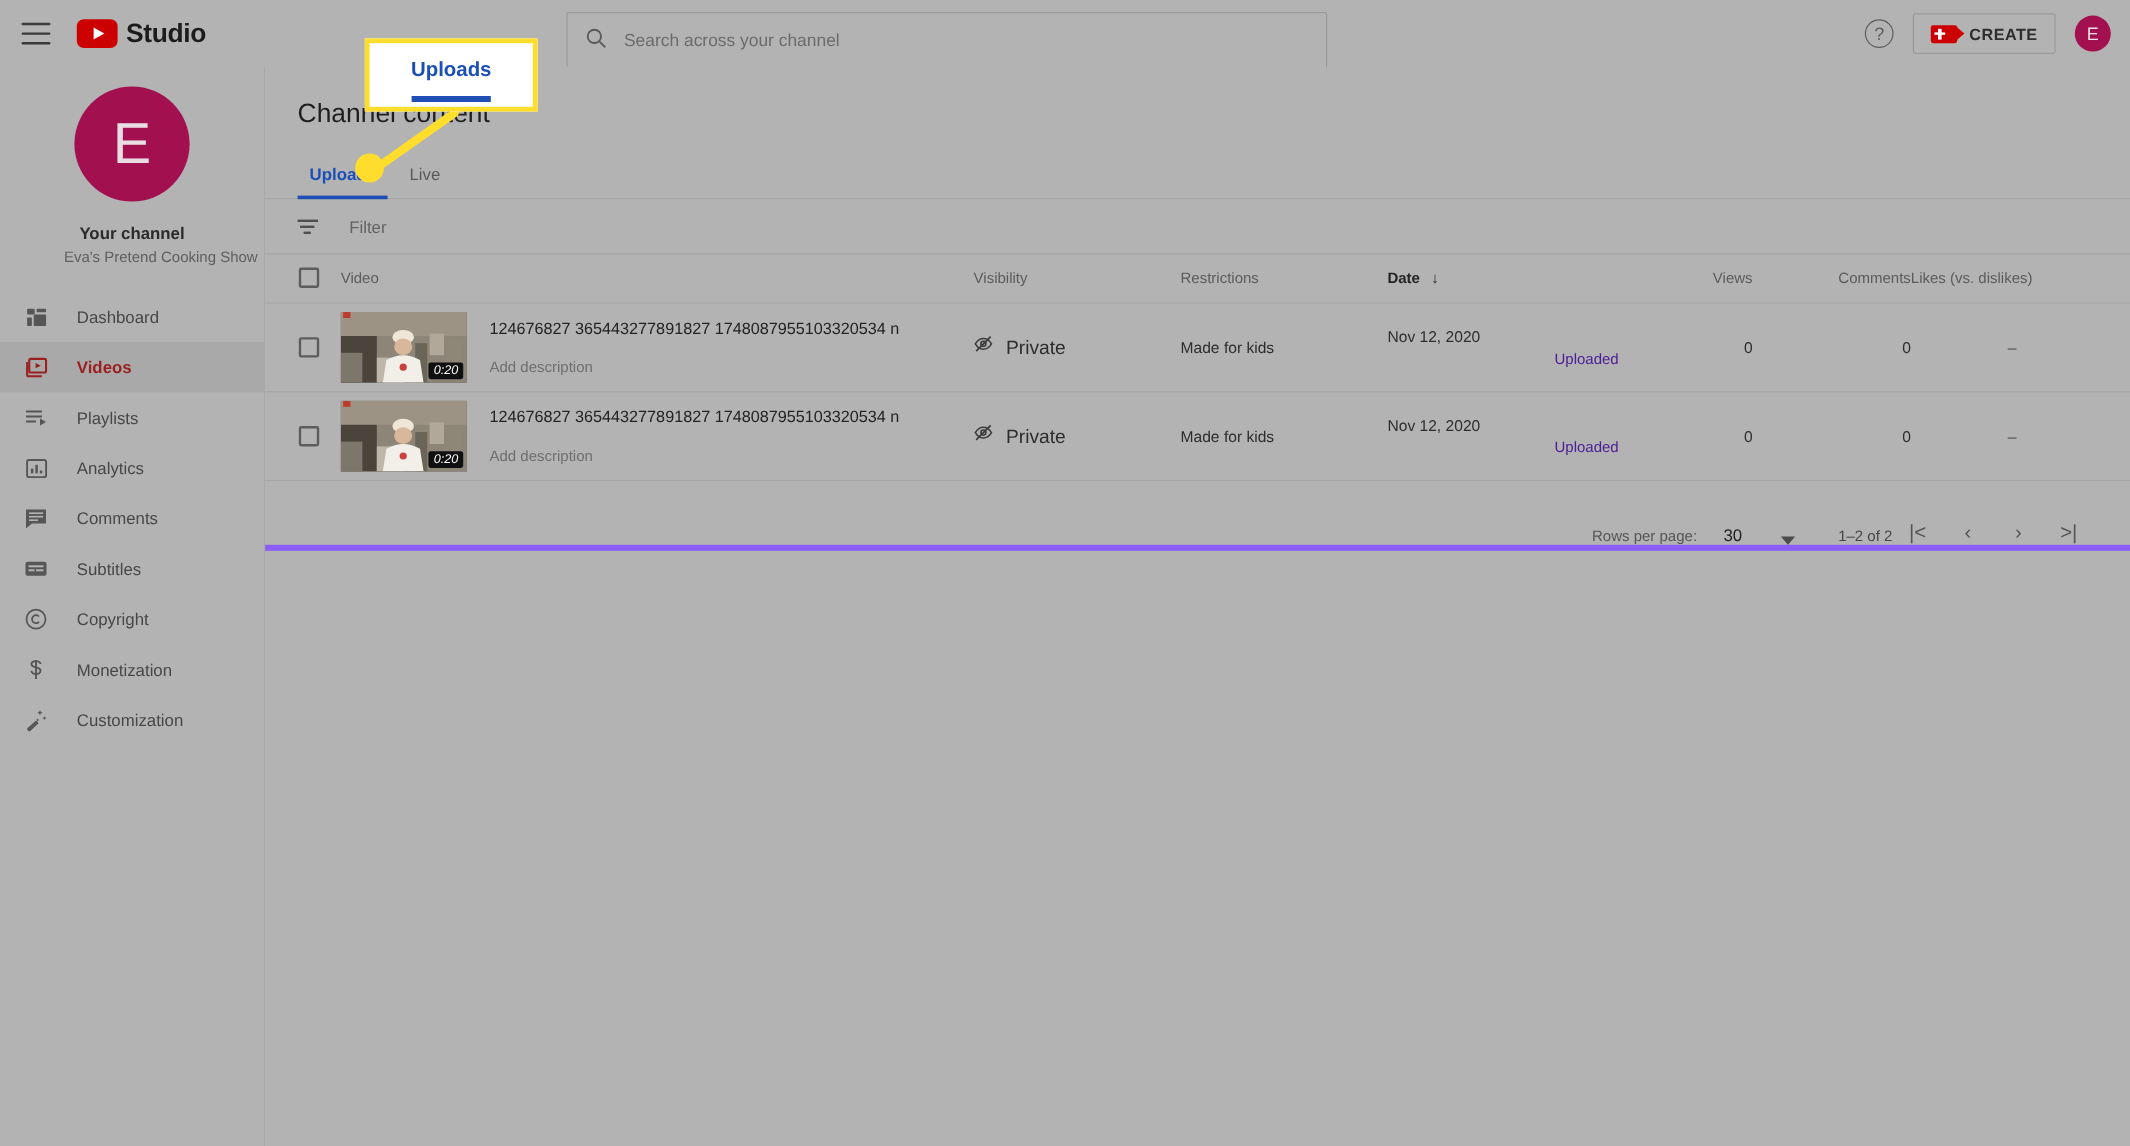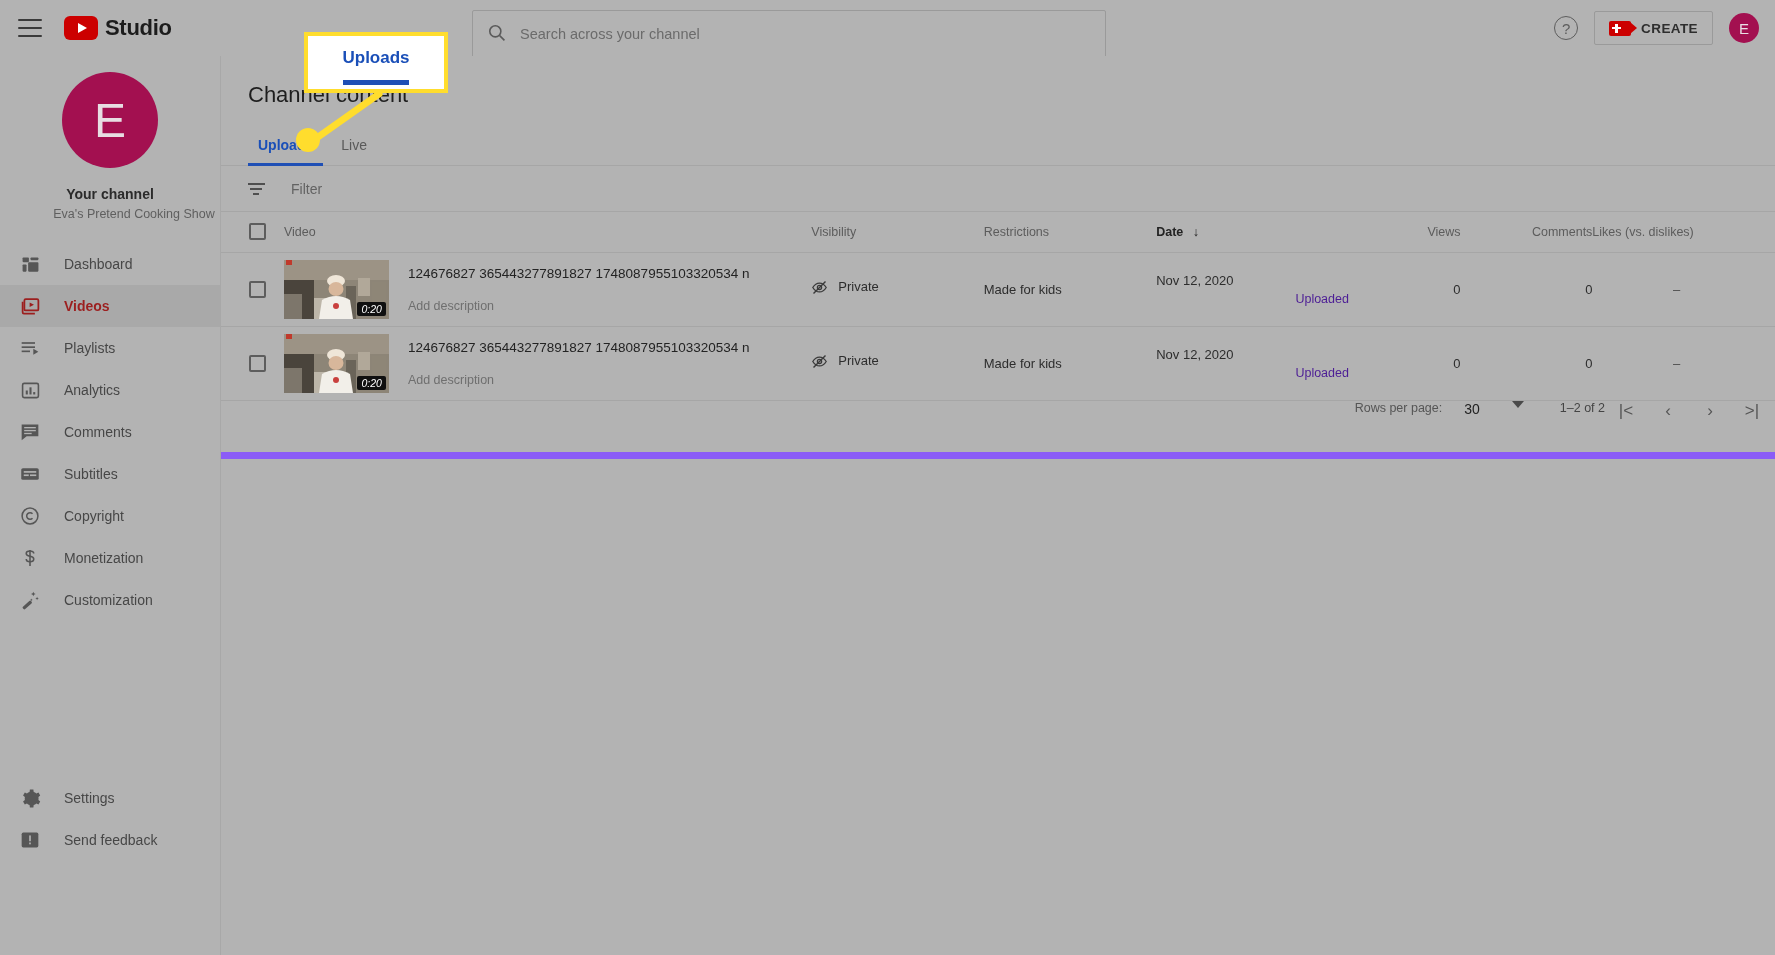--- a/index.html
+++ b/index.html
@@ -116,29 +116,29 @@
   .col-likes { width: 180px; text-align: center; padding-right: 14px; }
 
   .videocell { display: flex; align-items: center; gap: 19px; }
   .thumb { position: relative; width: 105px; height: 59px; overflow: hidden;
     background: #6e6a62; flex: none; cursor: pointer; }
   .thumb .dur { position: absolute; right: 3px; bottom: 3px; background: #101010;
     color: #fff; font-size: 10.5px; padding: 1px 4px; border-radius: 2px; font-style: italic; }
   .vtitle { font-size: 13.5px; color: #232323; line-height: 1.35; }
   .vdesc { font-size: 12.5px; color: #6f6f6f; margin-top: 16px; }
 
-  .viscell { display: flex; align-items: flex-start; gap: 10px; font-size: 13px; color: #2d2d2d; }
+  .viscell { display: flex; align-items: flex-end; gap: 10px; font-size: 16px; color: #2d2d2d; }
   .restrict { font-size: 13px; color: #2d2d2d; }
   .datecell .d1 { font-size: 13px; color: #2d2d2d; }
   .datecell .d2 { font-size: 12.5px; color: #4c1d95; margin-top: 4px; text-align: right; }
   .num { font-size: 13px; color: #2d2d2d; }
   .dash { font-size: 13px; color: #4a4a4a; }
 
-  .pager { display: flex; align-items: flex-start; justify-content: flex-end;
-    height: 58px; padding-right: 2px; gap: 0; border-bottom: 7px solid #8b5cf6; }
+  .pager { display: flex; align-items: flex-end; justify-content: flex-end;
+    height: 58px; padding-right: 30px; gap: 0; border-bottom: 5px solid #8b5cf6; }
   .rpp-label { font-size: 12.5px; color: #555; }
   .rpp-val { font-size: 14px; color: #1f1f1f; margin-left: 22px; }
   .caret { width: 0; height: 0; border-left: 6px solid transparent; border-right: 6px solid transparent;
     border-top: 7px solid #4a4a4a; margin-left: 32px; cursor: pointer; }
   .range { font-size: 12.5px; color: #444; margin-left: 36px; }
   .pgbtn { width: 42px; text-align: center; font-size: 17px; color: #555; cursor: pointer;
     user-select: none; }
 
   
   .callout { position: absolute; left: 304px; top: 32px; width: 144px; height: 61px;
@@ -296,40 +296,20 @@
             <path d="M16 2l.8 2 2 .8-2 .8L16 7.6l-.8-2-2-.8 2-.8z"></path>
             <path d="M20.5 8l.6 1.5 1.5.6-1.5.6-.6 1.5-.6-1.5-1.5-.6 1.5-.6z"></path>
             <path d="M13.6 10.2l.5 1.2 1.2.5-1.2.5-.5 1.2-.5-1.2-1.2-.5 1.2-.5z"></path>
           </svg>
         </span>
         <span class="nlabel">Customization</span>
       </div>
 
     </div>
 
-    <div class="navbottom">
-      <div class="navitem">
-        <span class="nico">
-          <svg width="21" height="21" viewBox="0 0 24 24" fill="currentColor">
-            <path d="M12 8.2a3.8 3.8 0 1 0 0 7.6 3.8 3.8 0 0 0 0-7.6zm9.2 3.8c0-.6-.06-1.2-.16-1.76l2.06-1.6-2-3.46-2.44 1a7.9 7.9 0 0 0-3-1.75L15.3 1.6h-4l-.36 2.83a7.9 7.9 0 0 0-3 1.75l-2.44-1-2 3.46 2.06 1.6a9.4 9.4 0 0 0 0 3.52l-2.06 1.6 2 3.46 2.44-1a7.9 7.9 0 0 0 3 1.75l.36 2.83h4l.36-2.83a7.9 7.9 0 0 0 3-1.75l2.44 1 2-3.46-2.06-1.6c.1-.56.16-1.16.16-1.76z"></path>
-          </svg>
-        </span>
-        <span class="nlabel">Settings</span>
-      </div>
-      <div class="navitem">
-        <span class="nico">
-          <svg width="20" height="20" viewBox="0 0 24 24" fill="currentColor">
-            <rect x="2" y="3" width="20" height="18" rx="2"></rect>
-            <rect x="11" y="6.5" width="2" height="7" fill="#b3b3b3"></rect>
-            <rect x="11" y="15" width="2" height="2.2" fill="#b3b3b3"></rect>
-          </svg>
-        </span>
-        <span class="nlabel">Send feedback</span>
-      </div>
-    </div>
   </div>
 
   <div class="main">
     <div class="page-title">Channel content</div>
 
     <div class="tabs">
       <div class="tab active">
         <span>Uploads</span>
       </div>
       <div class="tab">

